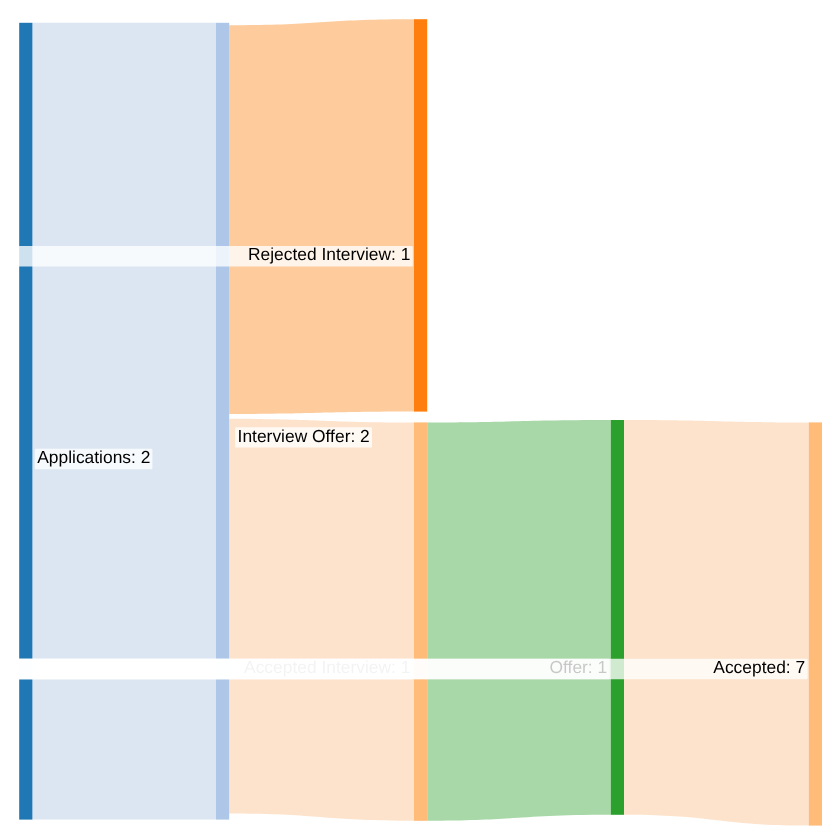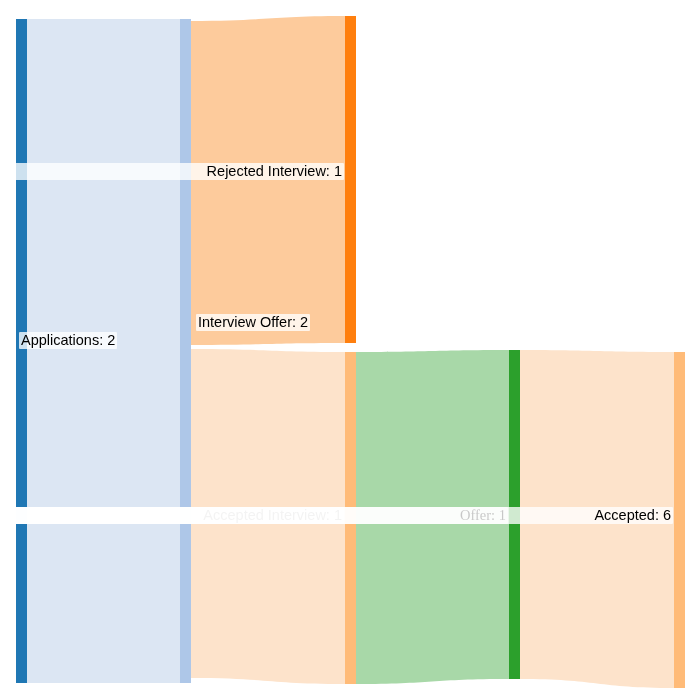--- a/index.html
+++ b/index.html
@@ -28,20 +28,21 @@
   .node-label {
     position: absolute;
     font-family: "Liberation Sans", sans-serif;
     font-size: 14.5px;
     color: #000000;
     white-space: nowrap;
     line-height: 1;
     background: rgba(255,255,255,0.78);
     padding: 1px 2px;
     border-radius: 1px;
+    margin-top: 42px;
   }
   .label-right  { text-align: left; }
   .label-left   { text-align: right; }
 </style>
 </head>
 <body>
 
 <div id="sankey-canvas">
 
   <svg id="sankey-svg" viewBox="0 0 700 700">
@@ -56,21 +57,21 @@
         <rect x="16" y="19" width="11" height="664" fill="#1f77b4" stroke="none"></rect>
         <rect x="180" y="19" width="11" height="664" fill="#aec7e8" stroke="none"></rect>
         <rect x="345" y="16" width="11" height="327" fill="#ff7f0e" stroke="none"></rect>
         <rect x="345" y="352" width="11" height="332" fill="#ffbb78" stroke="none"></rect>
         <rect x="509" y="350" width="11" height="329" fill="#2ca02c" stroke="none"></rect>
         <rect x="674" y="352" width="11" height="336" fill="#ffbb78" stroke="none"></rect>
       </g>
   </svg>
 
   <div id="labels-layer">
-      <div class="node-label label-right" style="top: 332px; left: 19px;">Applications: 2</div>
+      <div class="node-label label-right" style="top: 332px; left: 29px;">Applications: 2</div>
       <div class="node-label label-right" style="top: 314px; left: 196px;">Interview Offer: 2</div>
       <div class="node-label label-left" style="top: 163px; left: 0px; width: 340px;">Rejected Interview: 1</div>
       <div class="node-label label-left" style="top: 507px; left: 0px; width: 340px;">Accepted Interview: 1</div>
-      <div class="node-label label-left" style="top: 507px; left: 0px; width: 504px; font-family: Liberation Serif, serif;">Offer: 1</div>
-      <div class="node-label label-left" style="top: 507px; left: 0px; width: 669px;">Accepted: 6</div>
+      <div class="node-label label-left" style="top: 507px; left: 0px; width: 504px;">Offer: 1</div>
+      <div class="node-label label-left" style="top: 507px; left: 0px; width: 669px;">Accepted: 7</div>
     </div>
 
 </div>
 
 </body></html>

